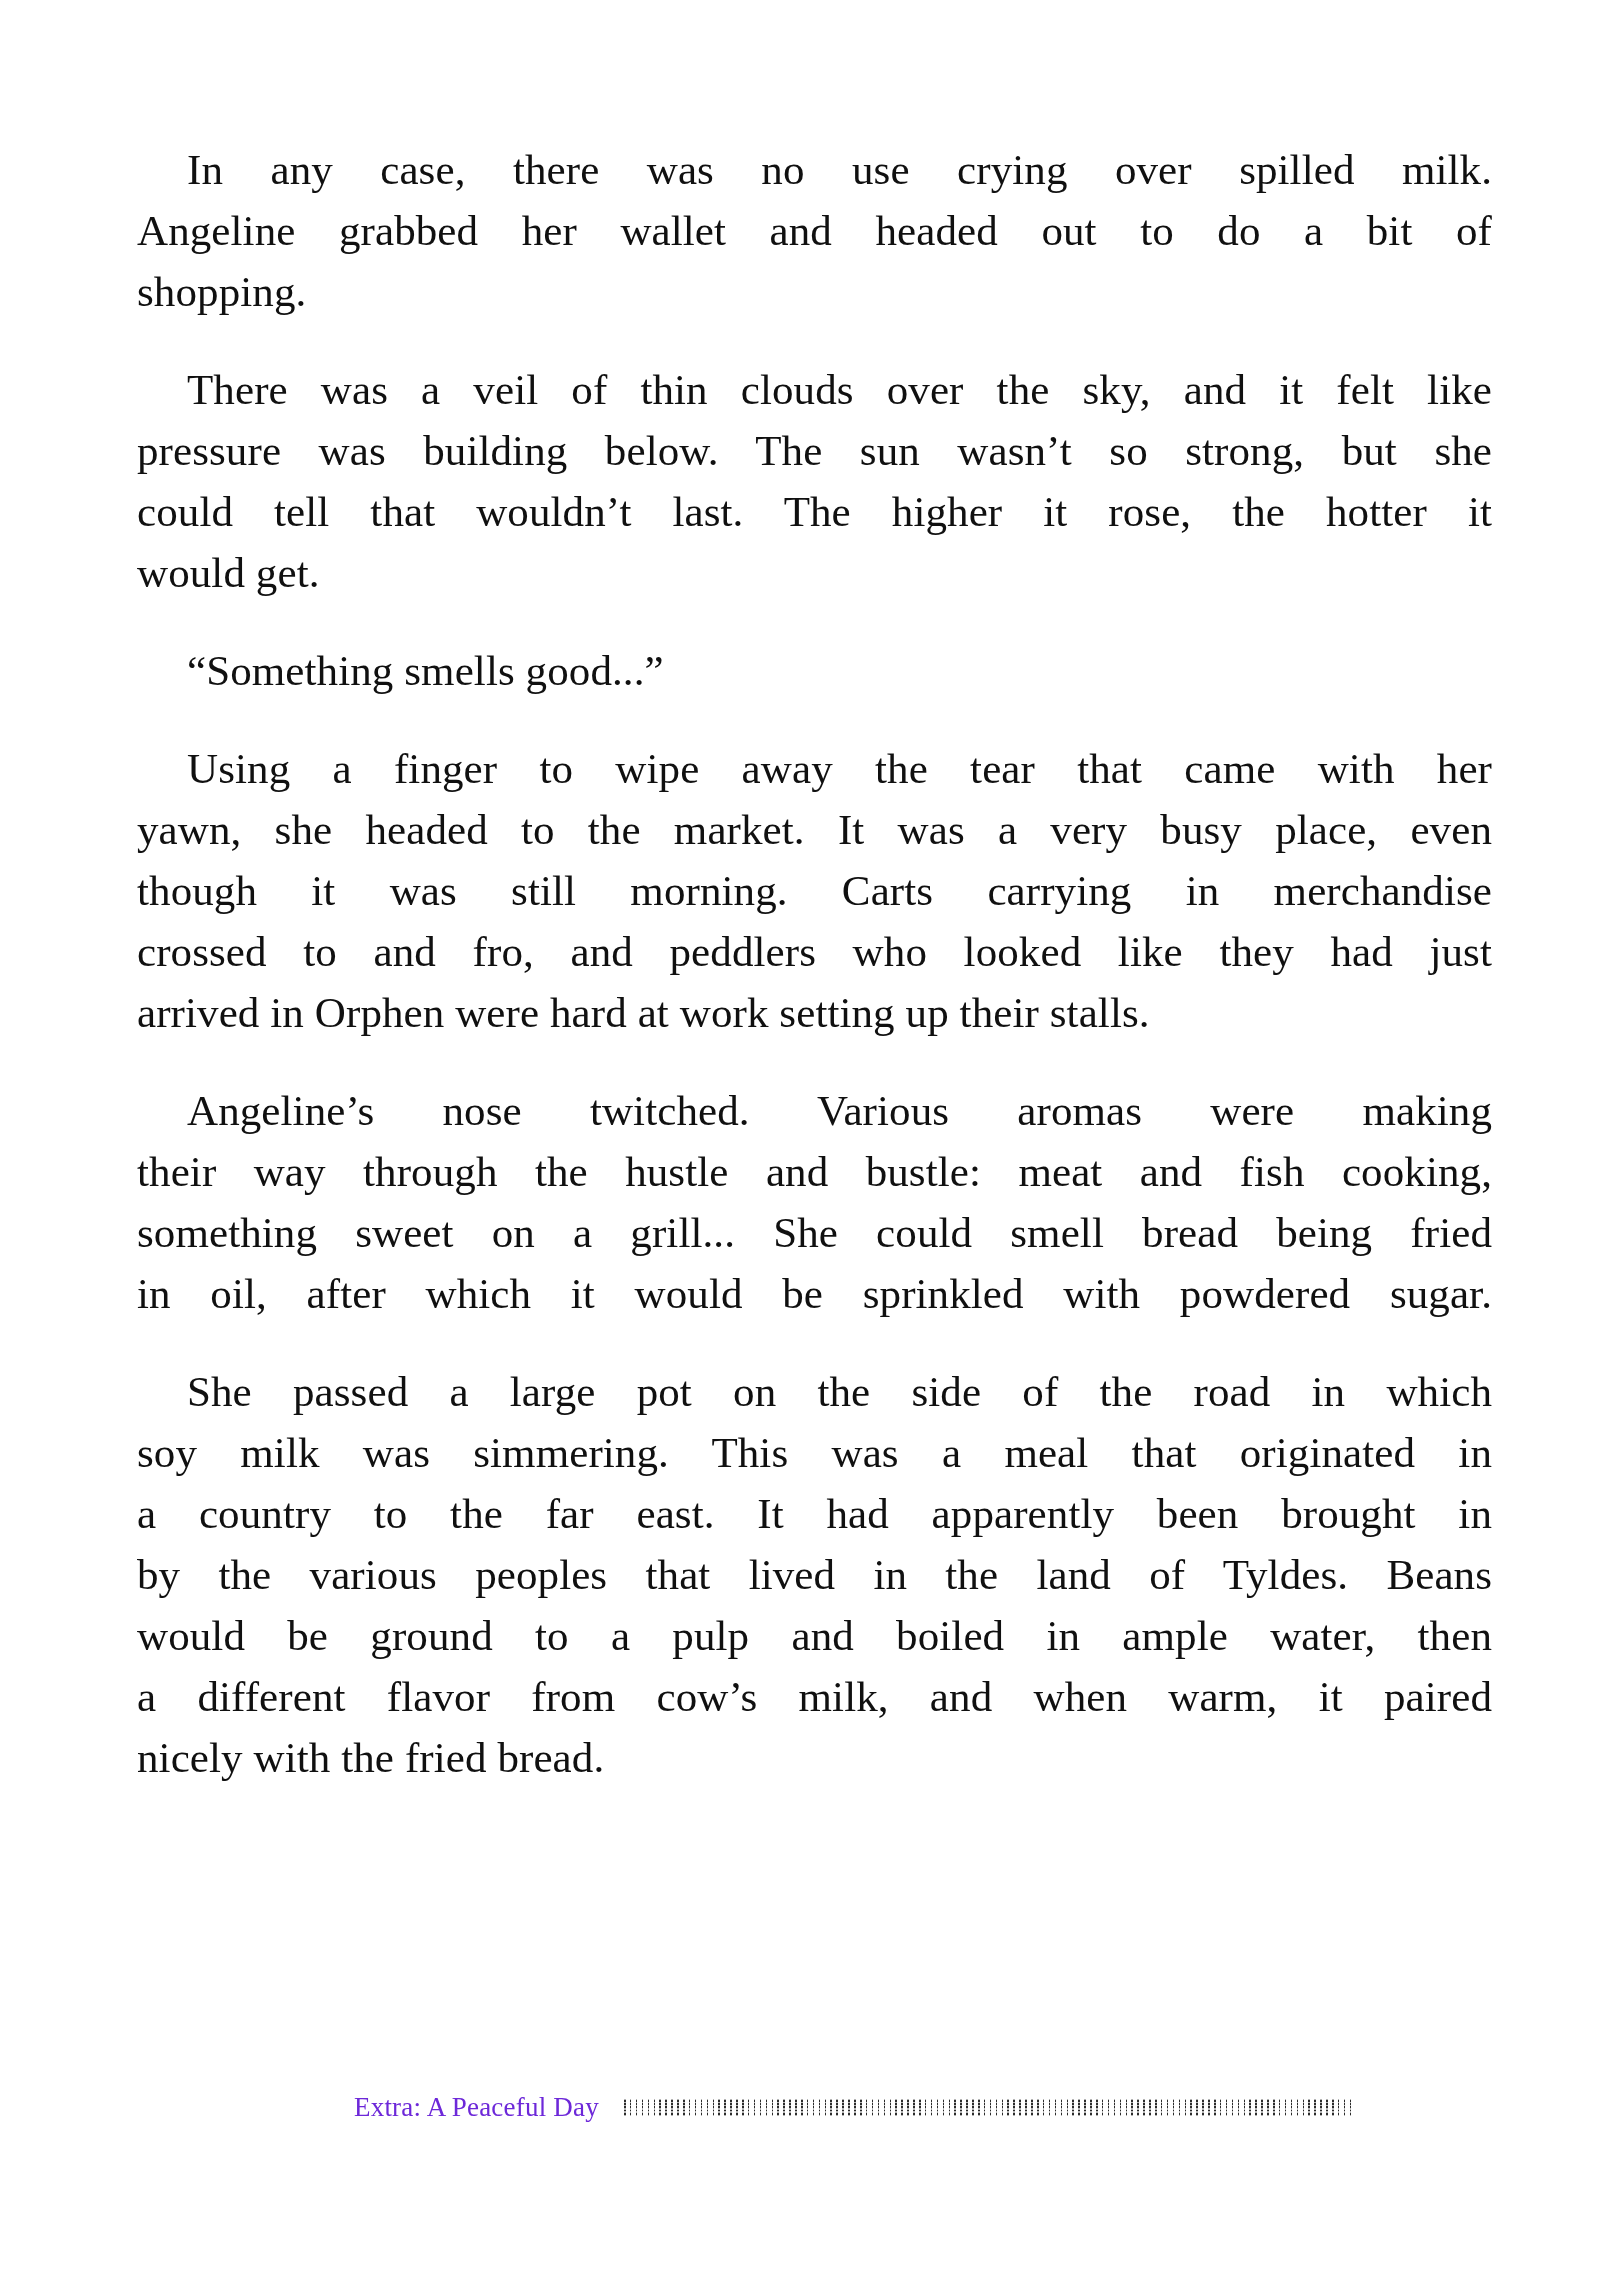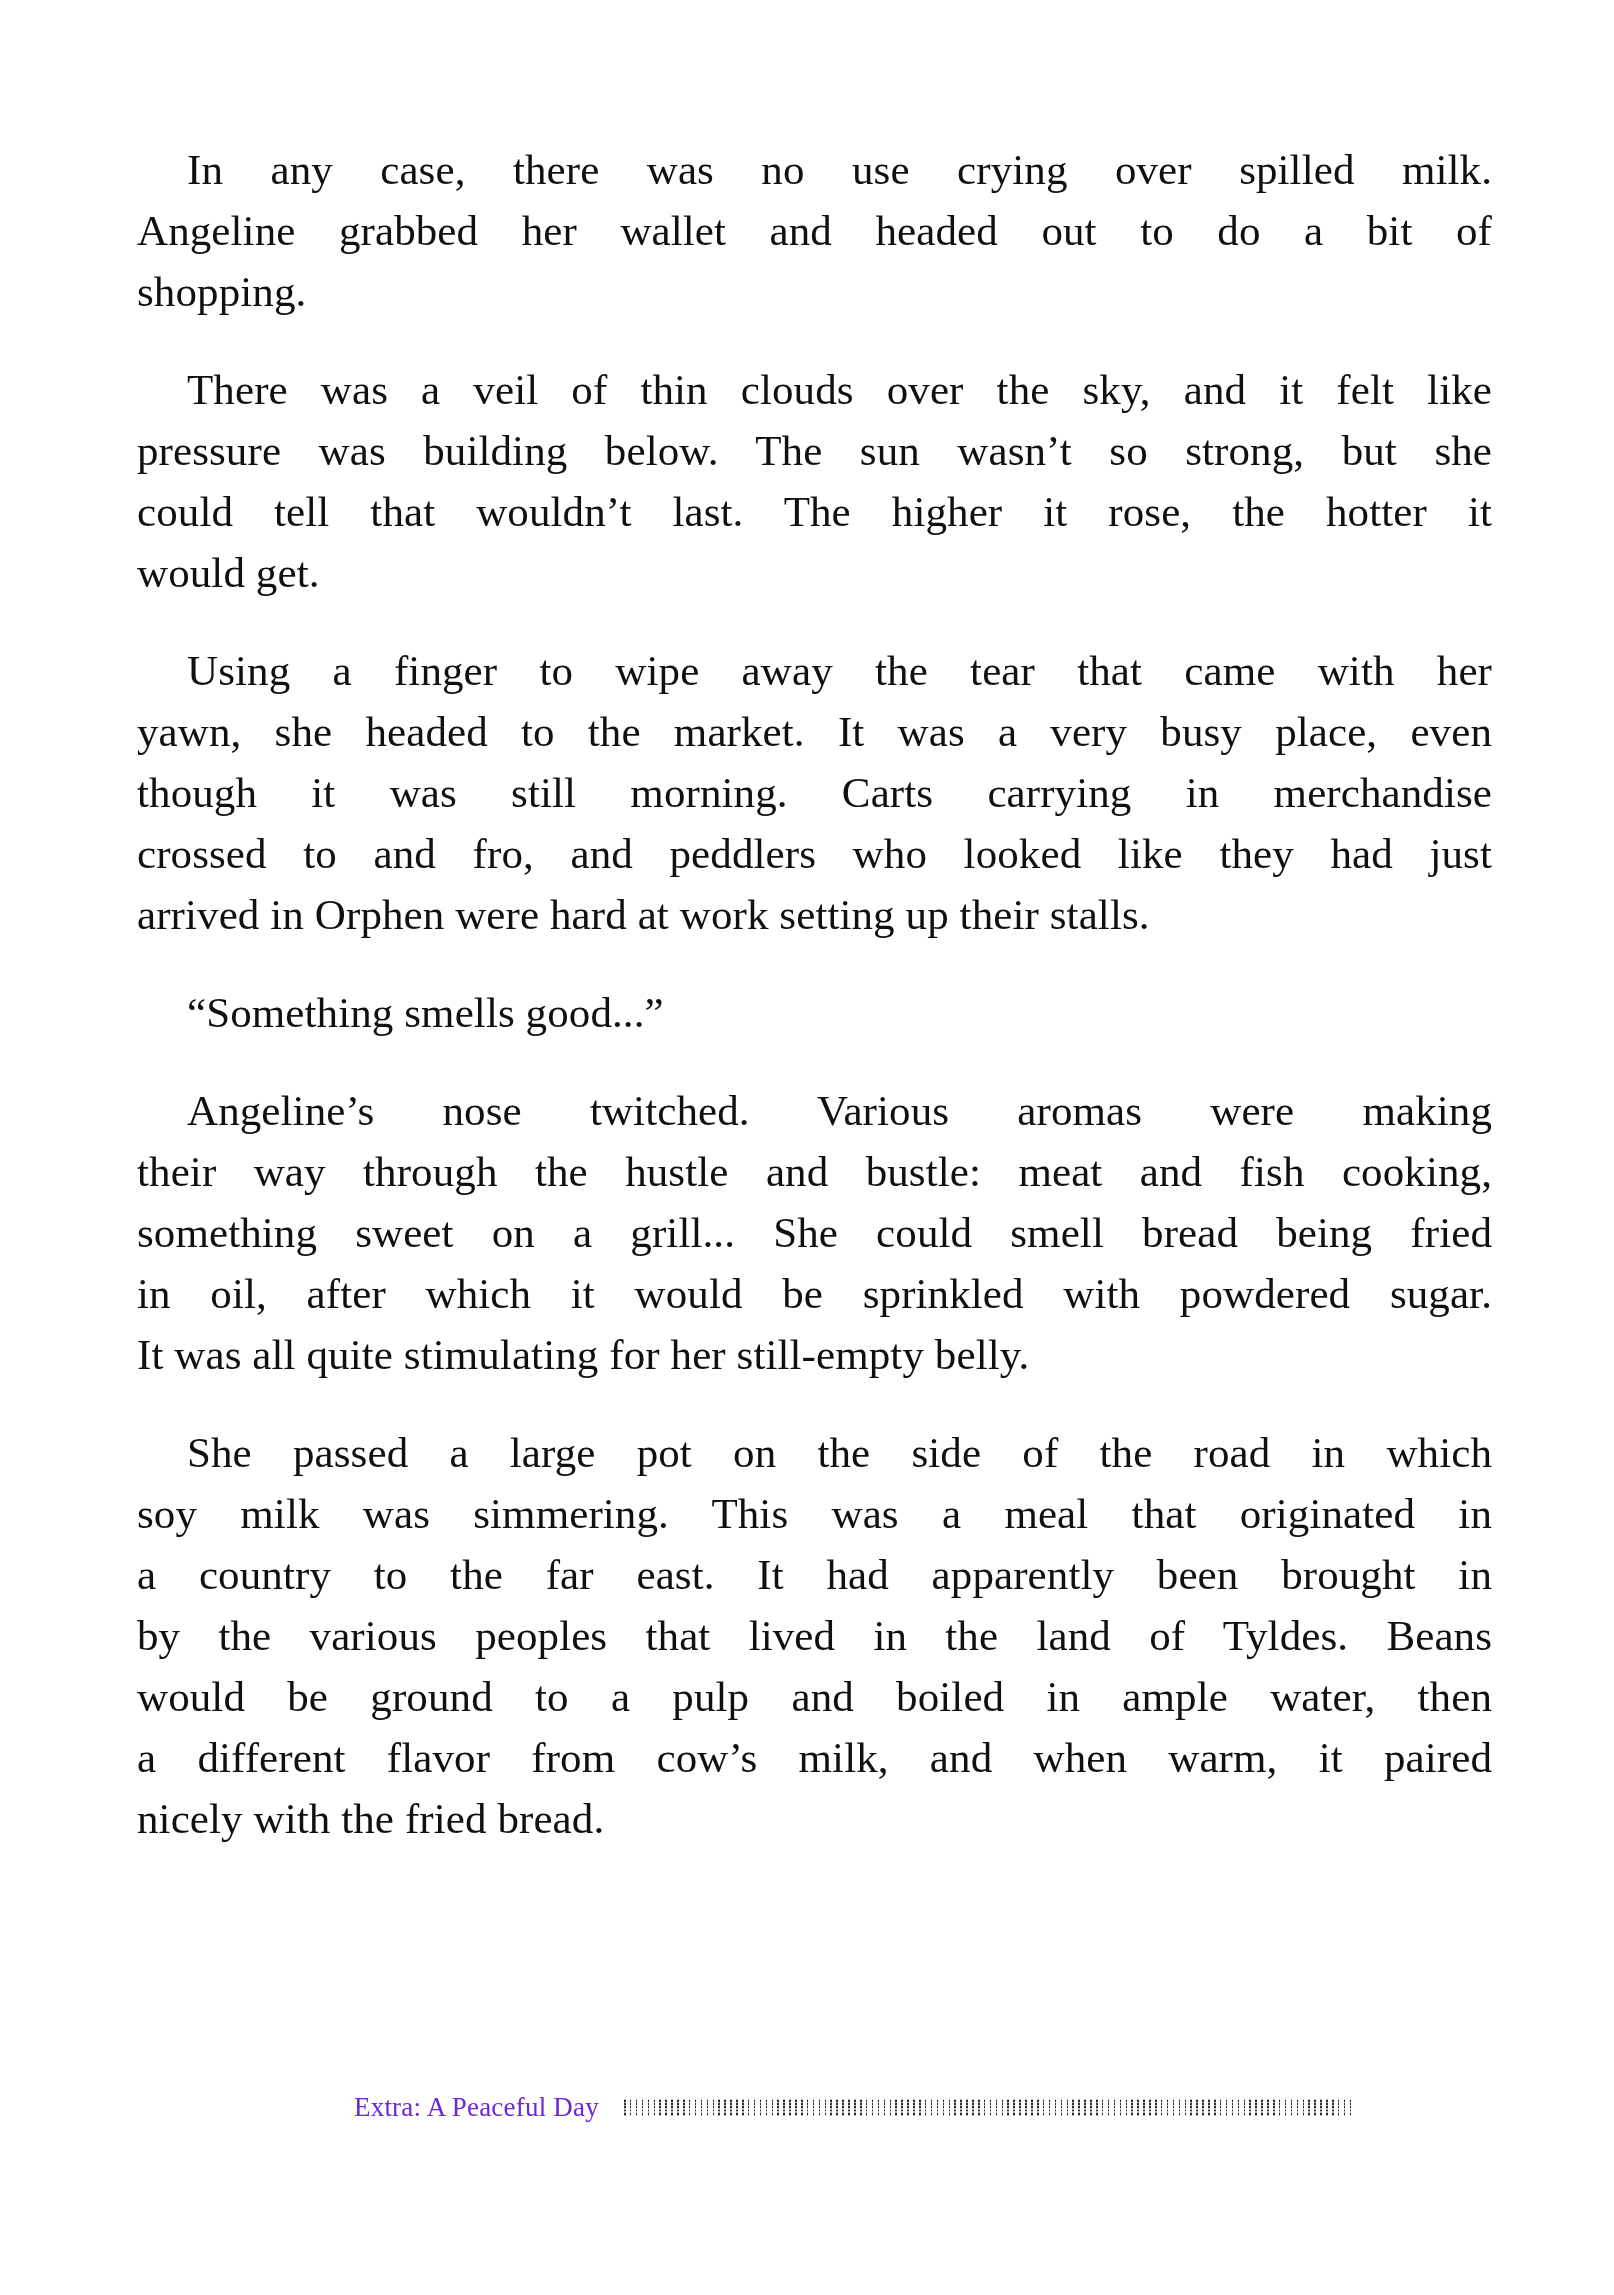--- a/index.html
+++ b/index.html
@@ -81,35 +81,34 @@
         <div class="line">Angeline grabbed her wallet and headed out to do a bit of</div>
         <div class="line last">shopping.</div>
       </div>
       <div class="para">
         <div class="line indent">There was a veil of thin clouds over the sky, and it felt like</div>
         <div class="line">pressure was building below. The sun wasn’t so strong, but she</div>
         <div class="line">could tell that wouldn’t last. The higher it rose, the hotter it</div>
         <div class="line last">would get.</div>
       </div>
       <div class="para">
+        <div class="line indent last">“Something smells good...”</div>
+      </div>
+      <div class="para">
         <div class="line indent">Using a finger to wipe away the tear that came with her</div>
         <div class="line">yawn, she headed to the market. It was a very busy place, even</div>
         <div class="line">though it was still morning. Carts carrying in merchandise</div>
         <div class="line">crossed to and fro, and peddlers who looked like they had just</div>
         <div class="line last">arrived in Orphen were hard at work setting up their stalls.</div>
       </div>
       <div class="para">
-        <div class="line indent last">“Something smells good...”</div>
-      </div>
-      <div class="para">
         <div class="line indent">Angeline’s nose twitched. Various aromas were making</div>
         <div class="line">their way through the hustle and bustle: meat and fish cooking,</div>
         <div class="line">something sweet on a grill... She could smell bread being fried</div>
         <div class="line">in oil, after which it would be sprinkled with powdered sugar.</div>
-        <div class="line last">It was all quite stimulating for her still-empty belly.</div>
       </div>
       <div class="para">
         <div class="line indent">She passed a large pot on the side of the road in which</div>
         <div class="line">soy milk was simmering. This was a meal that originated in</div>
         <div class="line">a country to the far east. It had apparently been brought in</div>
         <div class="line">by the various peoples that lived in the land of Tyldes. Beans</div>
         <div class="line">would be ground to a pulp and boiled in ample water, then</div>
         <div class="line">a different flavor from cow’s milk, and when warm, it paired</div>
         <div class="line last">nicely with the fried bread.</div>
       </div>

